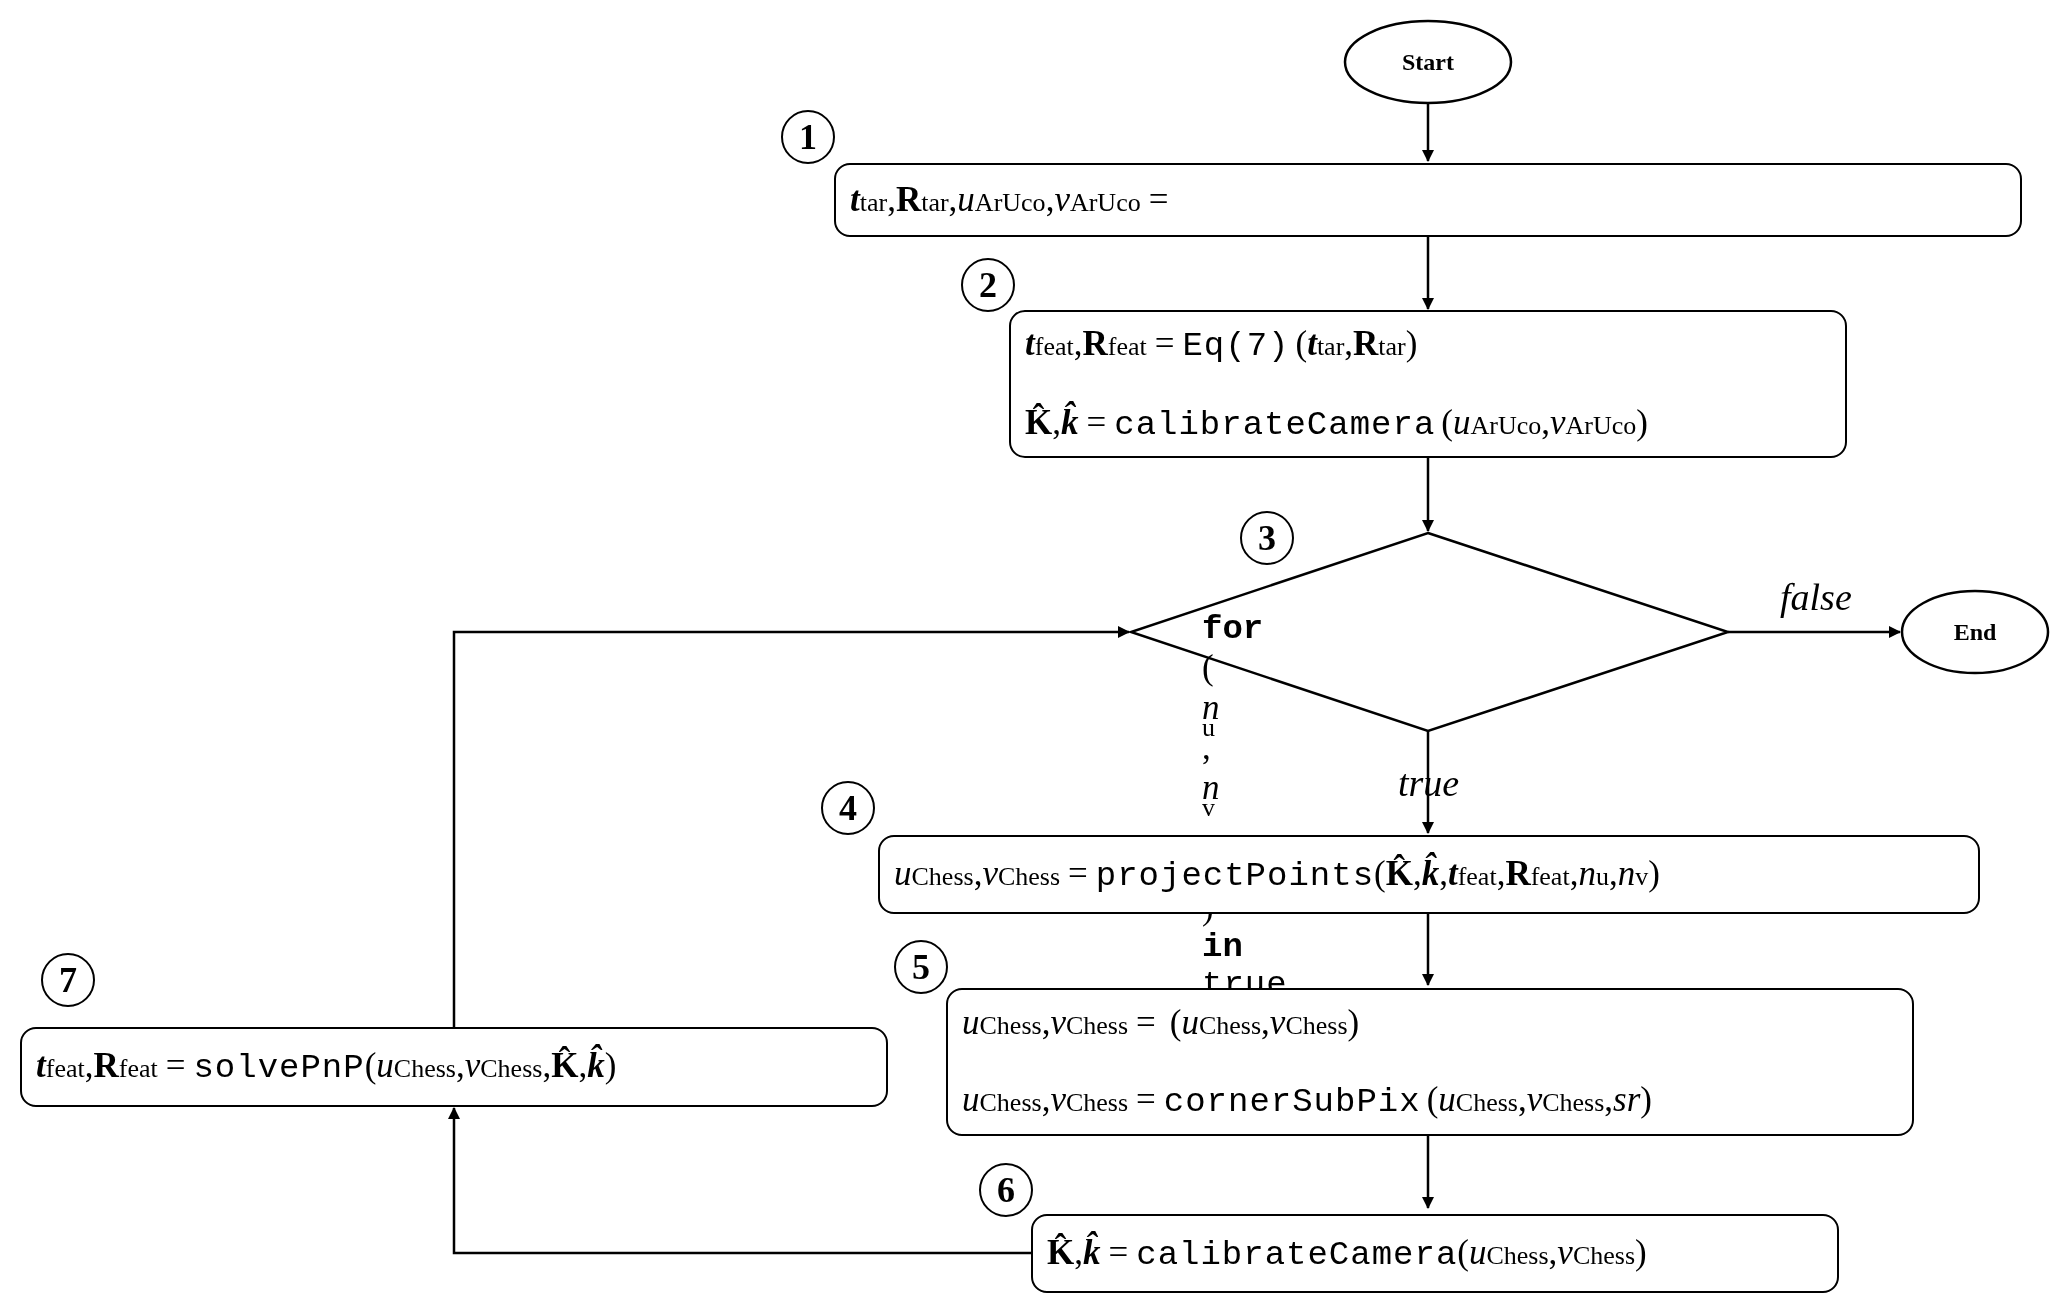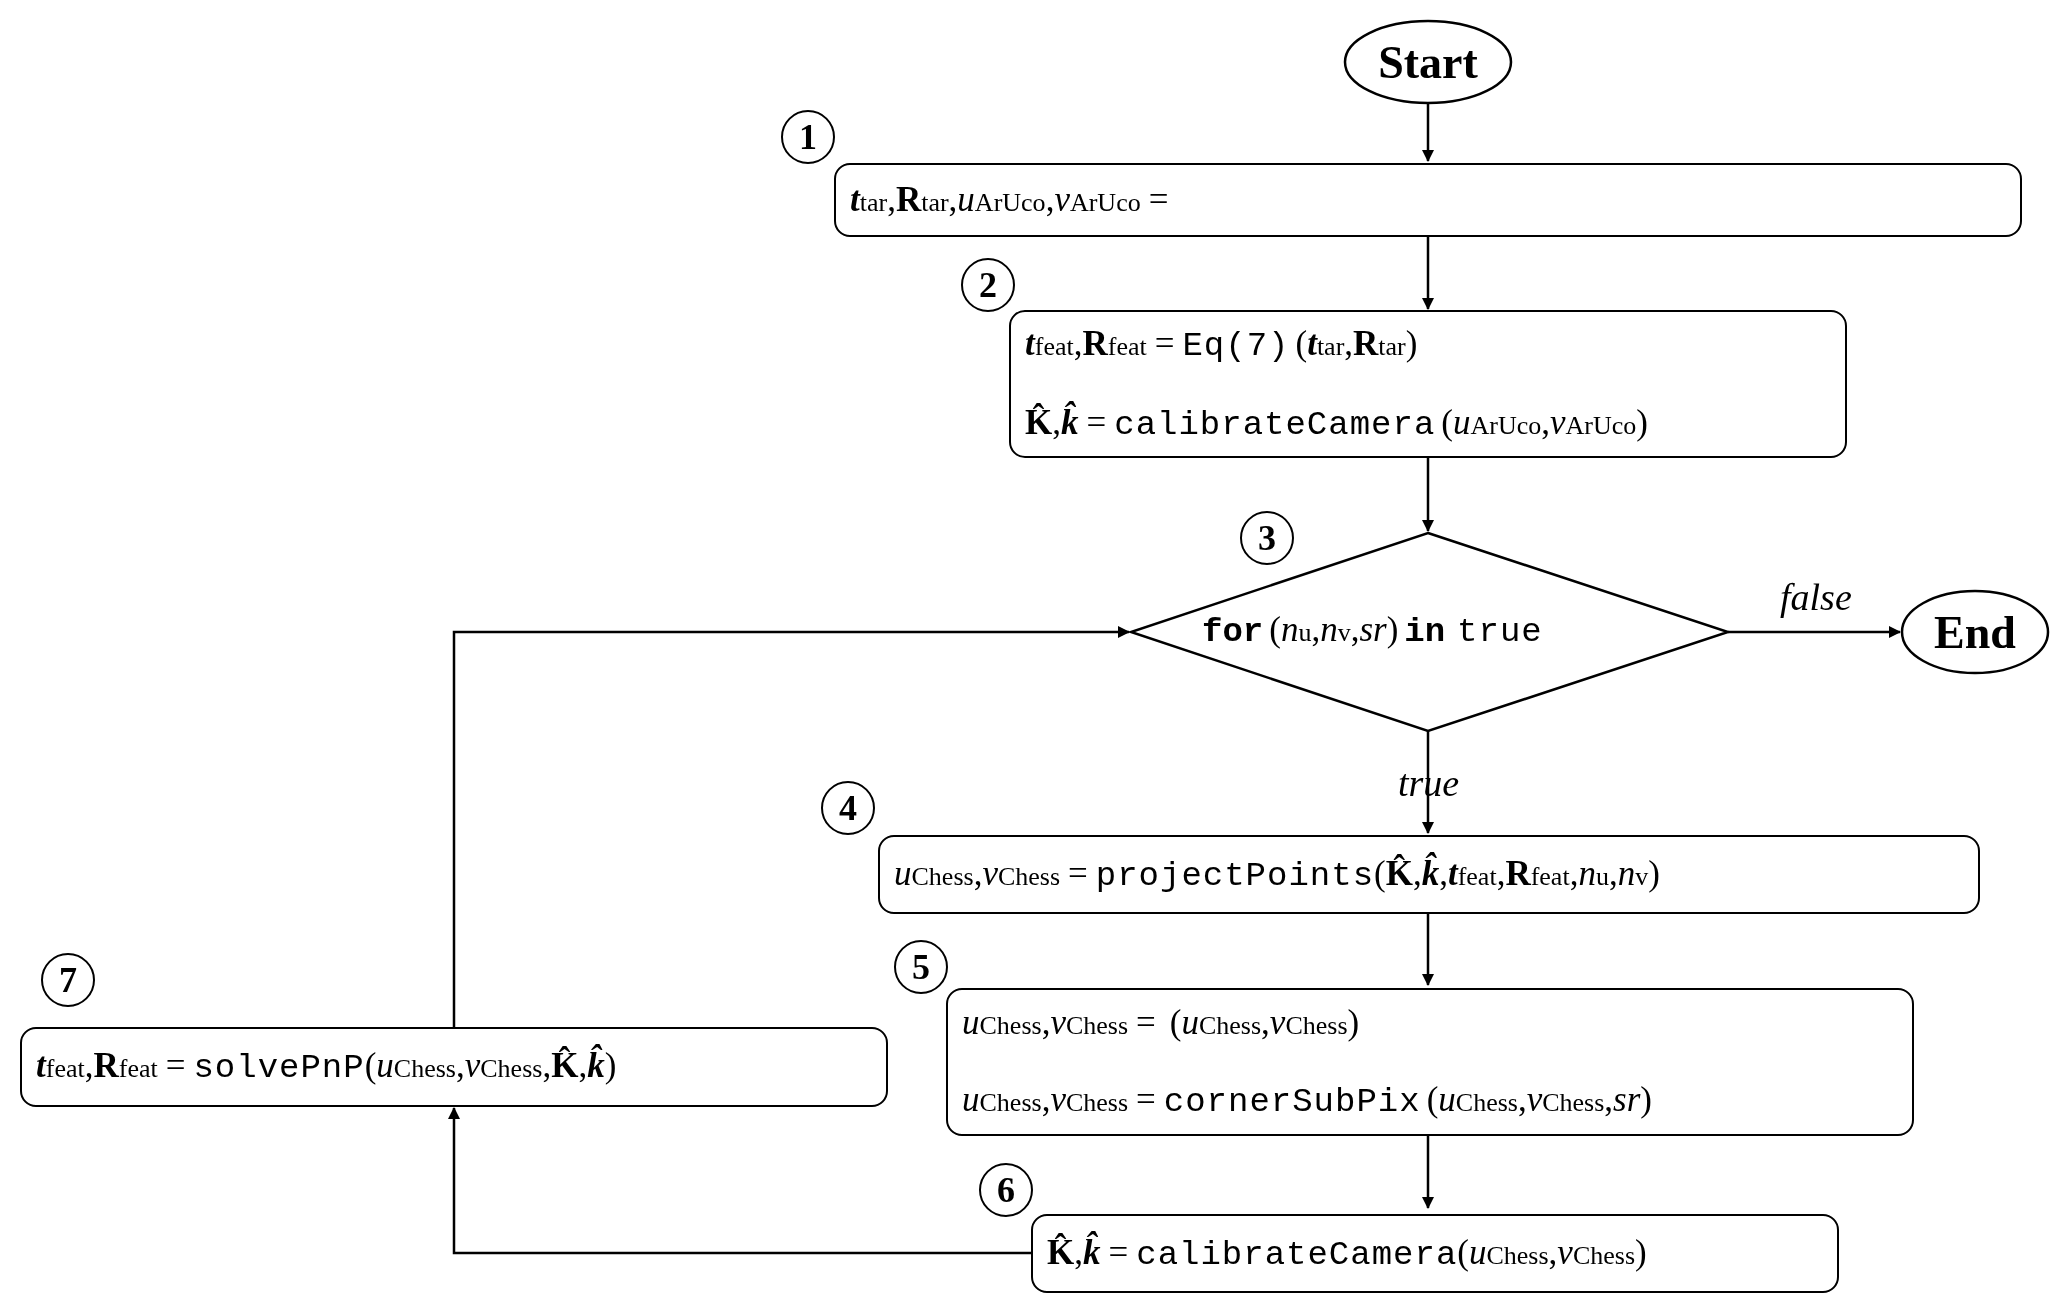--- a/index.html
+++ b/index.html
@@ -16,23 +16,23 @@
   .bf { font-weight:bold; }
   sub { font-size:26px; font-style:normal; font-weight:normal; vertical-align:-6px; line-height:0; }
   .tt { font-family:"Liberation Mono","DejaVu Sans Mono",monospace; font-size:34px; letter-spacing:1px; }
   .ttb { font-family:"Liberation Mono","DejaVu Sans Mono",monospace; font-size:34px; font-weight:bold; }
   .eq { margin:0 8px; }
   .sp { display:inline-block; width:6px; }
   .step { position:absolute; box-sizing:border-box; width:54px; height:54px; border:2.5px solid #000;
           border-radius:50%; display:flex; align-items:center; justify-content:center;
           font-weight:bold; font-size:36px; background:#fff; }
   .term { position:absolute; display:flex; align-items:center; justify-content:center;
-          font-weight:bold; font-size:46px; }
+          font-weight:bold; font-size:24px; }
   .edge-label { position:absolute; font-style:italic; font-size:38px;text-align:right; }
-  .diamond-text { position:absolute; white-space:nowrap; font-size:35px; display:flex; align-items:baseline; }
+  .diamond-text { position:absolute; white-space:nowrap; font-size:35px; display:flex; align-items:baseline;flex-direction:column; }
 </style>
 </head>
 <body>
 
 <svg id="wires" width="2067" height="1309">
   <defs>
     <marker id="arrow" markerWidth="12" markerHeight="12" refX="11" refY="6" orient="auto" markerUnits="userSpaceOnUse">
       <path d="M0,0 L12,6 L0,12 Z" fill="#000"></path>
     </marker>
   </defs>

